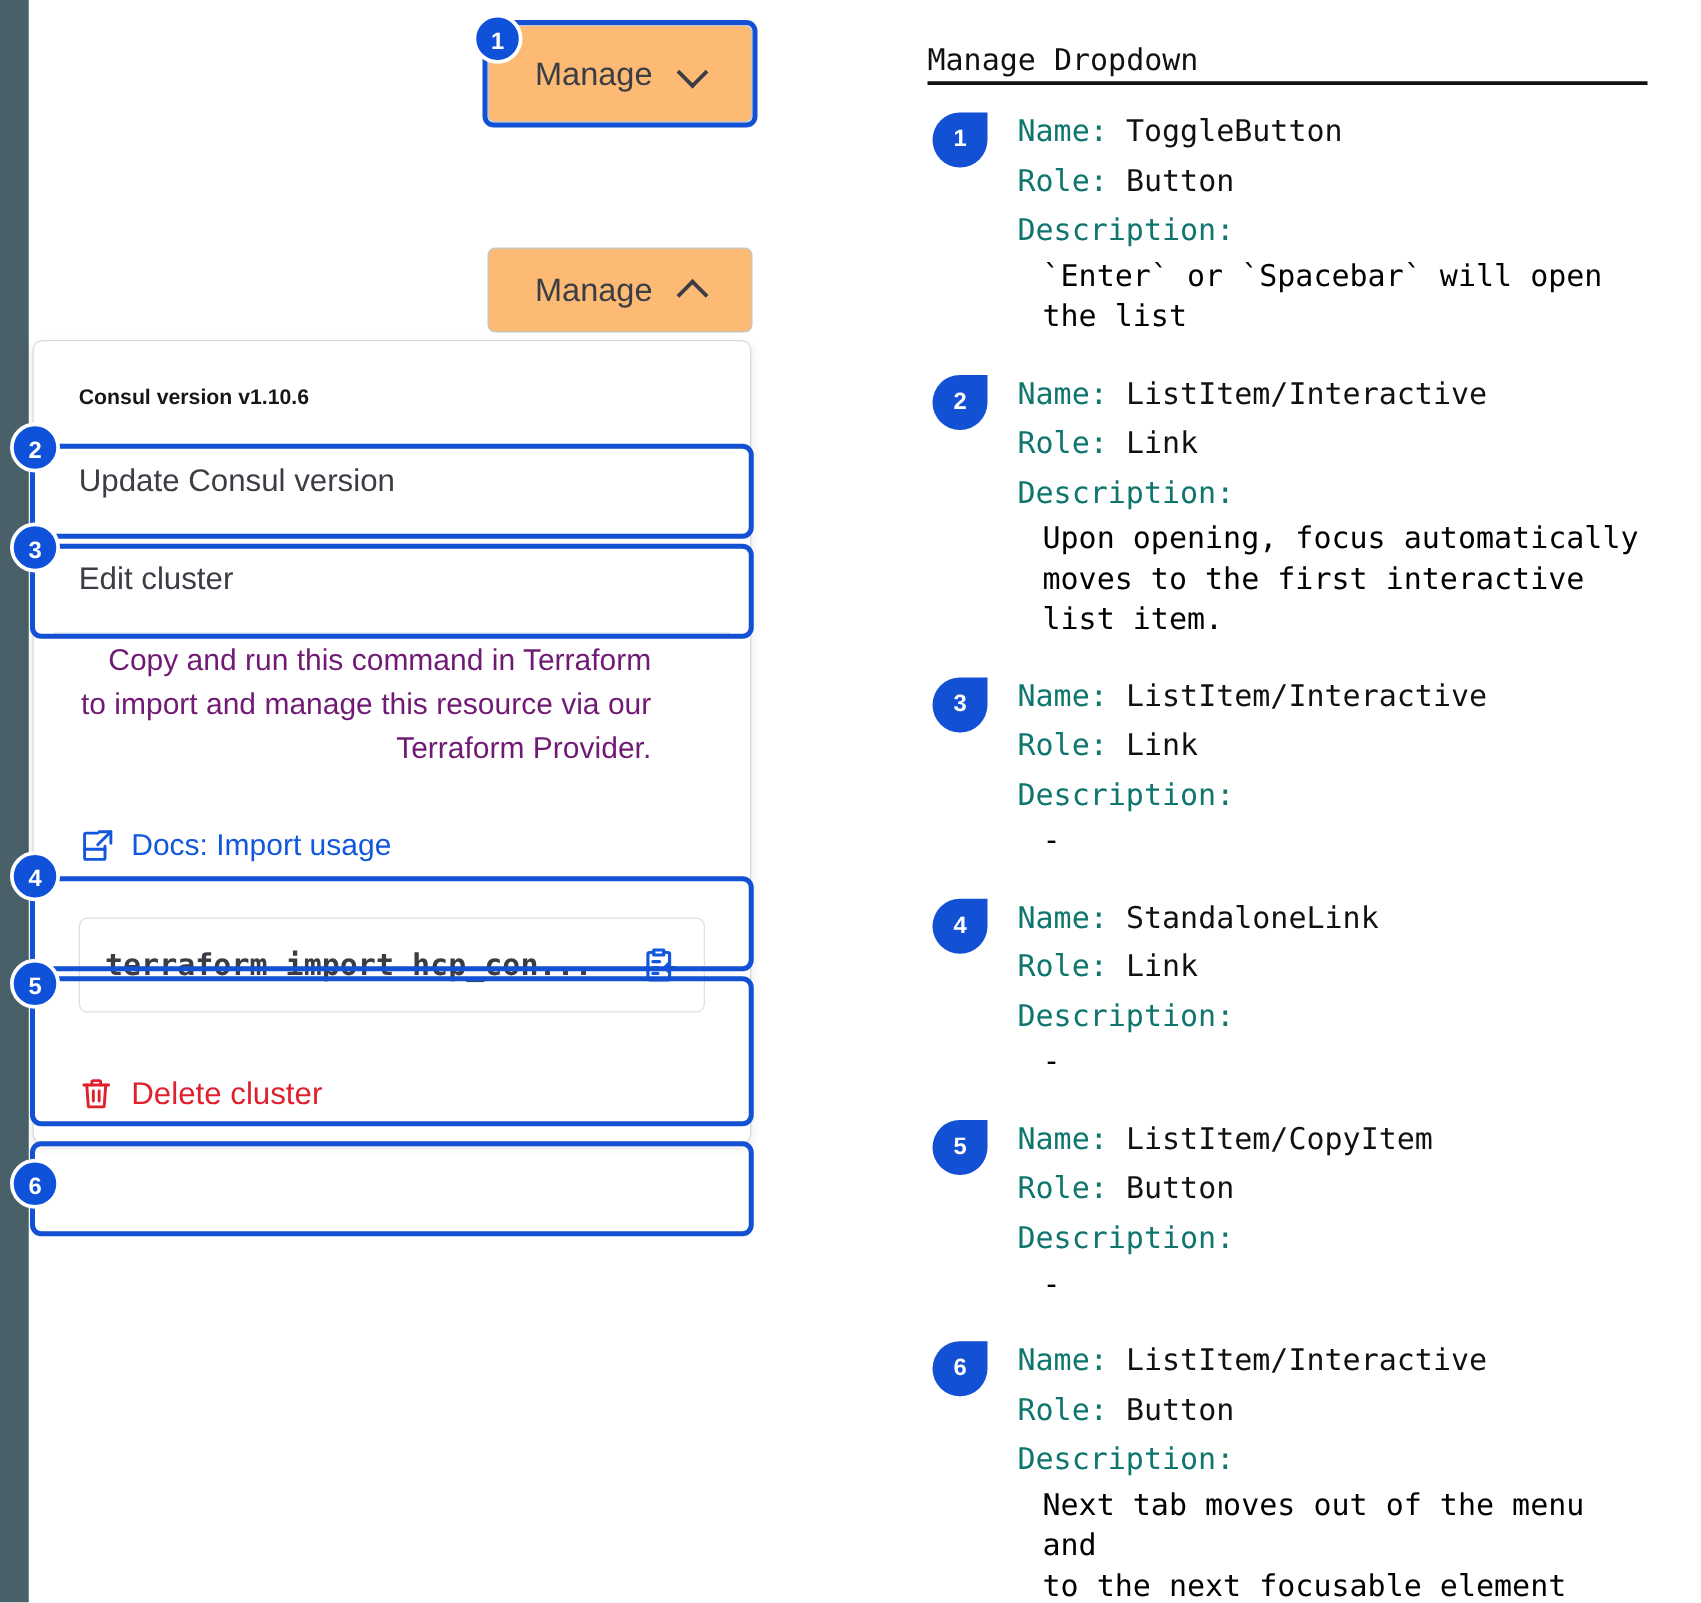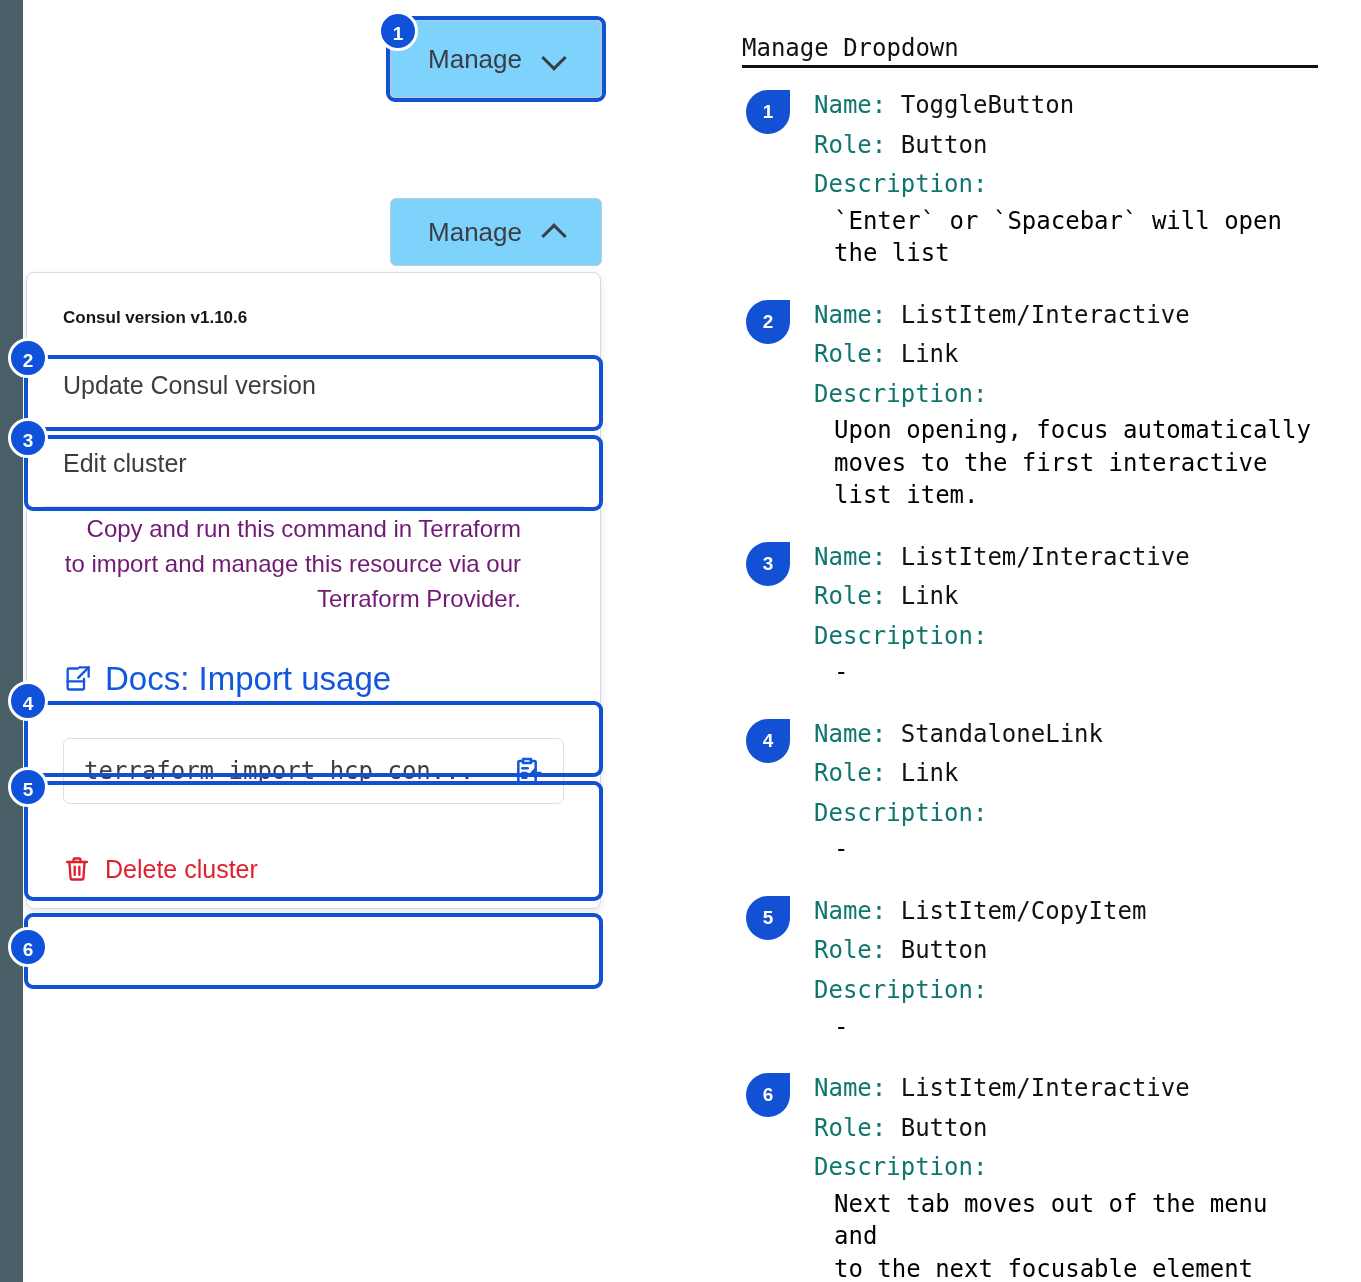--- a/index.html
+++ b/index.html
@@ -38,21 +38,21 @@
     line-height: 40px;
     text-align: center;
     border: 3px solid #ffffff;
     z-index: 40;
     font-family: "Liberation Sans", sans-serif;
   }
 
   
   .manage-btn {
     position: absolute;
-    background: #7dd3fc;
+    background: #fdba74;
     border: 1px solid #c2c7cc;
     border-radius: 6px;
     display: flex;
     align-items: center;
     justify-content: center;
     gap: 22px;
     font-size: 26px;
     color: #3b3d45;
     padding: 0 24px;
   }
@@ -131,35 +131,36 @@
   .dd-section-body {
     font-size: 24px;
     color: #701a75;
     line-height: 1.46;
     padding: 0 36px 22px 36px;
     max-width: 530px;
     text-align: right;
   }
   .dd-link {
     color: #1358dc;
-    font-size: 33px;
+    font-size: 24px;
   }
   .dd-danger { color: #e0202e; font-size: 25px; }
 
   
   .tf-row { padding: 18px 36px 26px 36px; }
   .tf-input {
     display: flex;
     align-items: center;
     justify-content: space-between;
     border: 1px solid #dcdfe4;
     border-radius: 7px;
-    height: 66px;
+    height: 76px;
     padding: 0 20px 0 20px;
     background: #ffffff;
+    font-weight: bold;
   }
   .tf-input .tf-text {
     font-family: "DejaVu Sans Mono", monospace;
     font-size: 24px;
     color: #3b3d45;
     letter-spacing: 0px;
     white-space: nowrap;
   }
 
   

